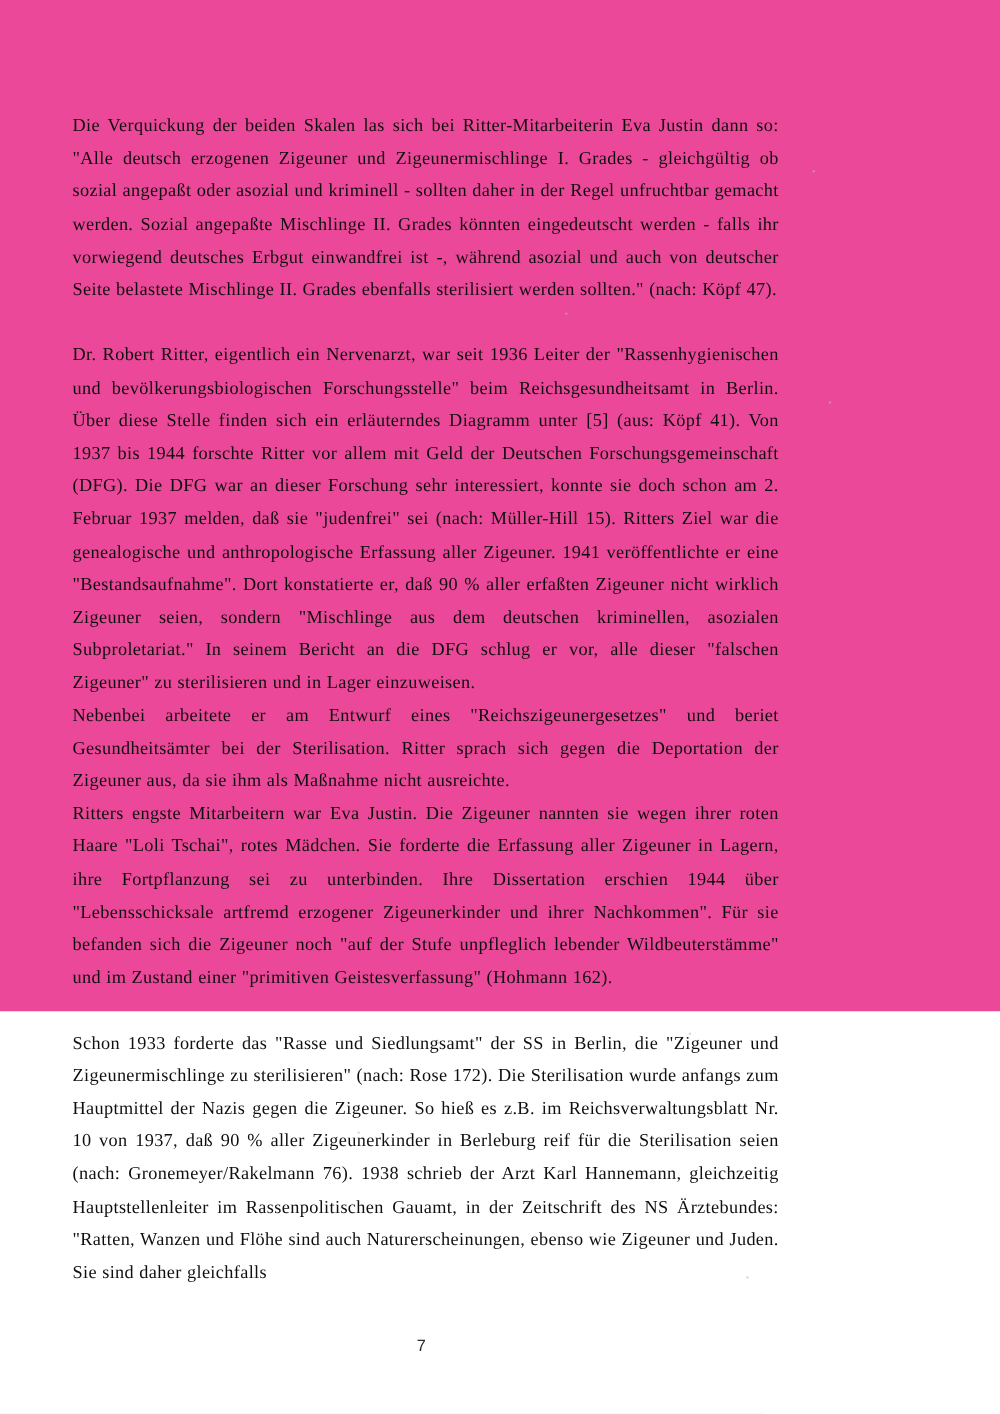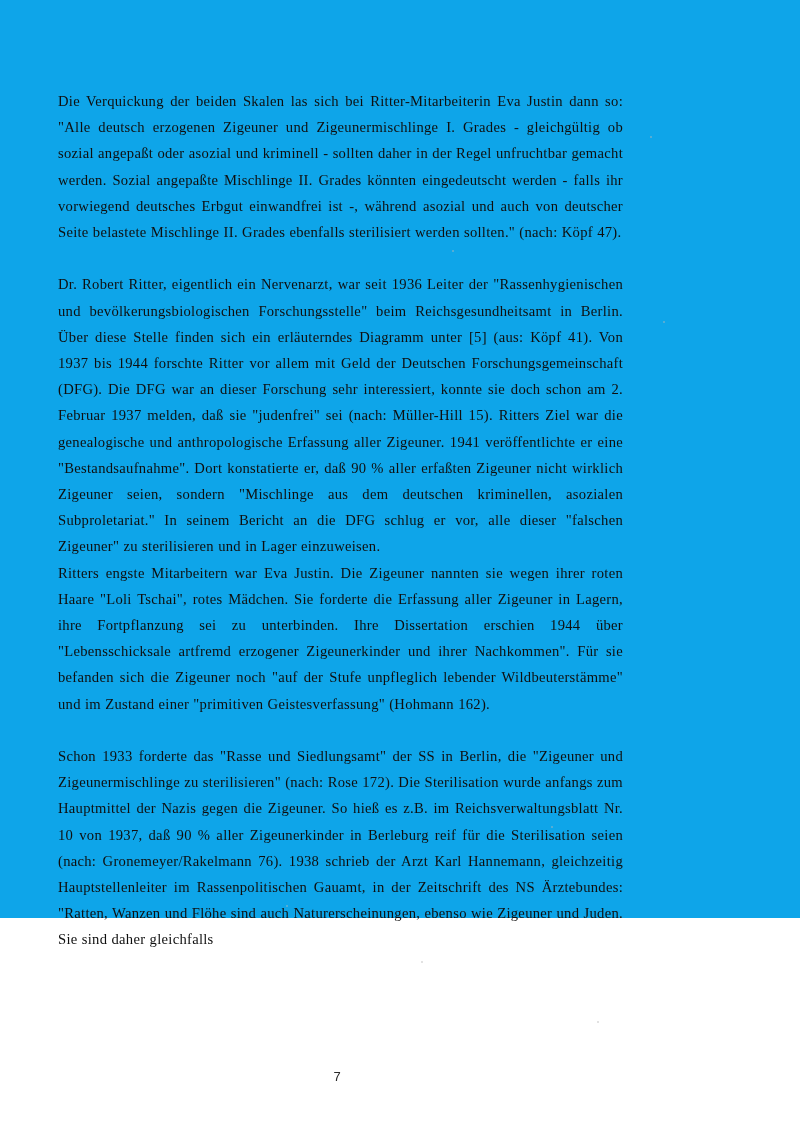--- a/index.html
+++ b/index.html
@@ -16,22 +16,22 @@
     font-family: "Liberation Serif", "DejaVu Serif", serif;
     color: #0e0e0e;
     -webkit-font-smoothing: antialiased;
   }
 
   
   .page {
     position: absolute;
     left: 0; top: 0;
     width: 800px;
-    height: 918px;
-    background: #0ea5e9;
+    height: 809px;
+    background: #ec4899;
   }
 
   
   .text-column {
     position: absolute;
     left: 58px;
     top: 88px;
     width: 565px;
   }
 
@@ -95,20 +95,21 @@
   <div class="speck" style="left:421px; top:961px; width:2px; height:2px;"></div>
   <div class="speck" style="left:597px; top:1021px; width:2px; height:2px;"></div>
   <div class="speck" style="left:222px; top:654px; width:2px; height:2px;"></div>
 
   <div class="text-column">
 
     <p class="para">Die Verquickung der beiden Skalen las sich bei Ritter-Mitarbeiterin Eva Justin dann so: "Alle deutsch erzogenen Zigeuner und Zigeunermischlinge I. Grades - gleichgültig ob sozial angepaßt oder asozial und kriminell - sollten daher in der Regel unfruchtbar gemacht werden. Sozial angepaßte Mischlinge II. Grades könnten eingedeutscht werden - falls ihr vorwiegend deutsches Erbgut einwandfrei ist -, während asozial und auch von deutscher Seite belastete Mischlinge II. Grades ebenfalls sterilisiert werden sollten." (nach: Köpf 47).</p>
 
     <p class="para block-gap">Dr. Robert Ritter, eigentlich ein Nervenarzt, war seit 1936 Leiter der "Rassenhygienischen und bevölkerungsbiologischen Forschungsstelle" beim Reichsgesundheitsamt in Berlin. Über diese Stelle finden sich ein erläuterndes Diagramm unter [5] (aus: Köpf 41). Von 1937 bis 1944 forschte Ritter vor allem mit Geld der Deutschen Forschungsgemeinschaft (DFG). Die DFG war an dieser Forschung sehr interessiert, konnte sie doch schon am 2. Februar 1937 melden, daß sie "judenfrei" sei (nach: Müller-Hill 15). Ritters Ziel war die genealogische und anthropologische Erfassung aller Zigeuner. 1941 veröffentlichte er eine "Bestandsaufnahme". Dort konstatierte er, daß 90 % aller erfaßten Zigeuner nicht wirklich Zigeuner seien, sondern "Mischlinge aus dem deutschen kriminellen, asozialen Subproletariat." In seinem Bericht an die DFG schlug er vor, alle dieser "falschen Zigeuner" zu sterilisieren und in Lager einzuweisen.</p>
 
+    <p class="para tight">Nebenbei arbeitete er am Entwurf eines "Reichszigeunergesetzes" und beriet Gesundheitsämter bei der Sterilisation. Ritter sprach sich gegen die Deportation der Zigeuner aus, da sie ihm als Maßnahme nicht ausreichte.</p>
 
     <p class="para tight">Ritters engste Mitarbeitern war Eva Justin. Die Zigeuner nannten sie wegen ihrer roten Haare "Loli Tschai", rotes Mädchen. Sie forderte die Erfassung aller Zigeuner in Lagern, ihre Fortpflanzung sei zu unterbinden. Ihre Dissertation erschien 1944 über "Lebensschicksale artfremd erzogener Zigeunerkinder und ihrer Nachkommen". Für sie befanden sich die Zigeuner noch "auf der Stufe unpfleglich lebender Wildbeuterstämme" und im Zustand einer "primitiven Geistesverfassung" (Hohmann 162).</p>
 
     <p class="para block-gap">Schon 1933 forderte das "Rasse und Siedlungsamt" der SS in Berlin, die "Zigeuner und Zigeunermischlinge zu sterilisieren" (nach: Rose 172). Die Sterilisation wurde anfangs zum Hauptmittel der Nazis gegen die Zigeuner. So hieß es z.B. im Reichsverwaltungsblatt Nr. 10 von 1937, daß 90 % aller Zigeunerkinder in Berleburg reif für die Sterilisation seien (nach: Gronemeyer/Rakelmann 76). 1938 schrieb der Arzt Karl Hannemann, gleichzeitig Hauptstellenleiter im Rassenpolitischen Gauamt, in der Zeitschrift des NS Ärztebundes: "Ratten, Wanzen und Flöhe sind auch Naturerscheinungen, ebenso wie Zigeuner und Juden. Sie sind daher gleichfalls</p>
 
   </div>
 
   <div class="page-number">7</div>
 
 </div>

